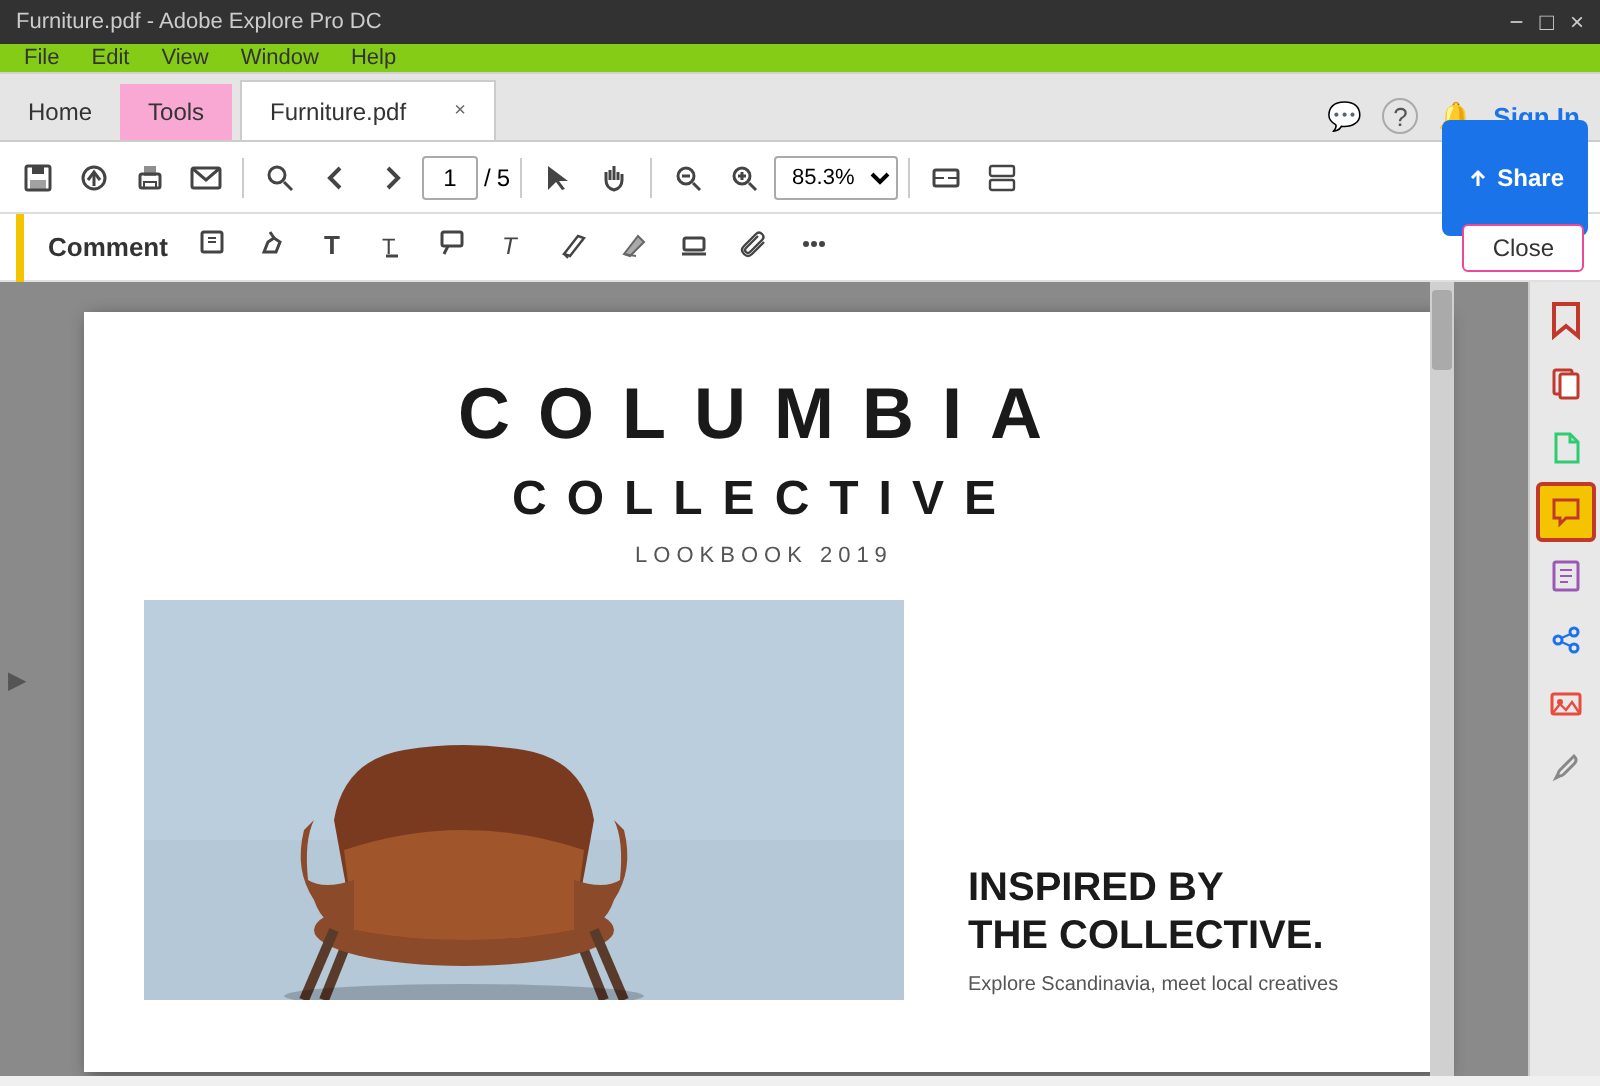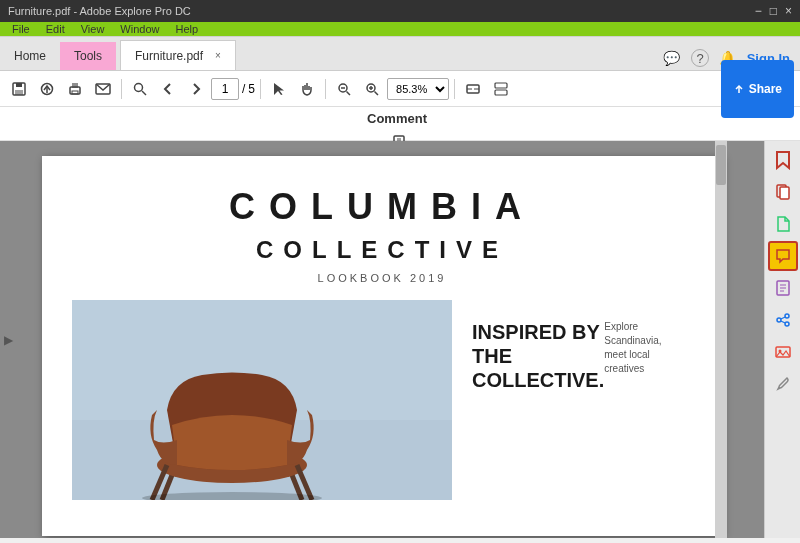--- a/index.html
+++ b/index.html
@@ -69,21 +69,21 @@
       background: #fff;
       border: 1px solid #ccc;
       border-bottom: none;
       padding: 6px 14px;
       font-size: 12px;
       color: #333;
       cursor: pointer;
       height: 30px;
       display: flex;
       align-items: center;
-      gap: 12px;
+      gap: 24px;
       margin-left: 4px;
     }
     .tab-doc .close-tab {
       font-size: 10px;
       color: #666;
       cursor: pointer;
     }
     .tab-bar-right {
       margin-left: auto;
       display: flex;
@@ -173,21 +173,20 @@
 
     
     .comment-toolbar {
       background: #fff;
       height: 34px;
       display: flex;
       align-items: center;
       padding: 0 8px;
       border-bottom: 1px solid #e0e0e0;
       gap: 4px;
-      flex-direction: column;
     }
     .comment-label {
       font-size: 13px;
       font-weight: 600;
       color: #333;
       margin-right: 6px;
     }
     .comment-tool-btn {
       padding: 4px 5px;
       cursor: pointer;
@@ -284,23 +283,23 @@
     }
     .pdf-chair-img {
       width: 380px;
       height: 200px;
       background: linear-gradient(135deg, #b0c4d4 30%, #8a9baa 60%, #6a8a9a 100%);
       position: relative;
       overflow: hidden;
     }
     .pdf-text-col {
       flex: 1;
-      padding: 20px 10px 0 20px;
-      display: flex;
-      flex-direction: row;
+      padding: 20px 10px 0 32px;
+      display: flex;
+      flex-direction: column;
       justify-content: flex-end;
     }
     .pdf-inspired {
       font-size: 20px;
       font-weight: 900;
       color: #1a1a1a;
       font-family: Arial Black, Arial, sans-serif;
       line-height: 1.2;
       margin-bottom: 6px;
     }

